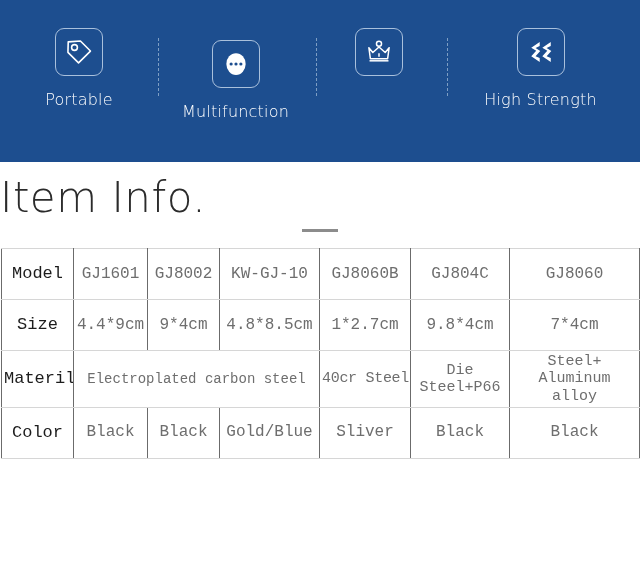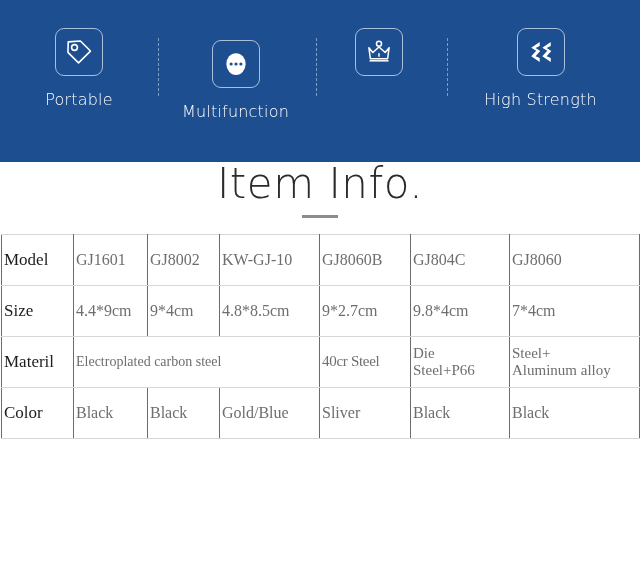--- a/index.html
+++ b/index.html
@@ -63,21 +63,21 @@
     position: absolute;
     top: 38px;
     width: 0;
     height: 58px;
     border-left: 1.4px dashed #7e9ec4;
   }
 
   
   .title-wrap {
     width: 640px;
-    text-align: center;
+    padding-top: 14px;
   }
 
   .title {
     font-size: 42px;
     font-weight: 300;
     color: #2b2b2b;
     letter-spacing: 0.5px;
     line-height: 1.05;
     font-family: "DejaVu Sans", "Liberation Sans", sans-serif;
   }
@@ -100,29 +100,30 @@
     width: 638px;
     border-collapse: collapse;
     table-layout: fixed;
   }
 
   table.spec td {
     border-left: 1px solid #6b6b6b;
     border-right: 1px solid #6b6b6b;
     border-top: 1px solid #d6d6d6;
     border-bottom: 1px solid #d6d6d6;
+    text-align: center;
     vertical-align: middle;
     color: #6e6e6e;
     font-size: 16px;
     font-weight: 300;
     padding: 2px 2px;
     line-height: 1.18;
     white-space: nowrap;
     overflow: hidden;
-    font-family: Liberation Serif, serif;
+    font-family: Liberation Mono, monospace;
   }
 
   table.spec tr { height: 51px; }
 
   table.spec td.rowhead {
     color: #1c1c1c;
     font-weight: 400;
     font-size: 17px;
     border-left: 1px solid #6b6b6b;
   }
@@ -213,21 +214,21 @@
             <td>KW-GJ-10</td>
             <td>GJ8060B</td>
             <td>GJ804C</td>
             <td>GJ8060</td>
           </tr>
           <tr>
             <td class="rowhead">Size</td>
             <td>4.4*9cm</td>
             <td>9*4cm</td>
             <td>4.8*8.5cm</td>
-            <td>9*2.7cm</td>
+            <td>1*2.7cm</td>
             <td>9.8*4cm</td>
             <td>7*4cm</td>
           </tr>
           <tr>
             <td class="rowhead">Materil</td>
             <td colspan="3" class="small">Electroplated carbon steel</td>
             <td class="tight">40cr Steel</td>
             <td class="wrap"><span>Die</span><br><span>Steel+P66</span></td>
             <td class="wrap"><span>Steel+</span><br><span>Aluminum alloy</span></td>
           </tr>

